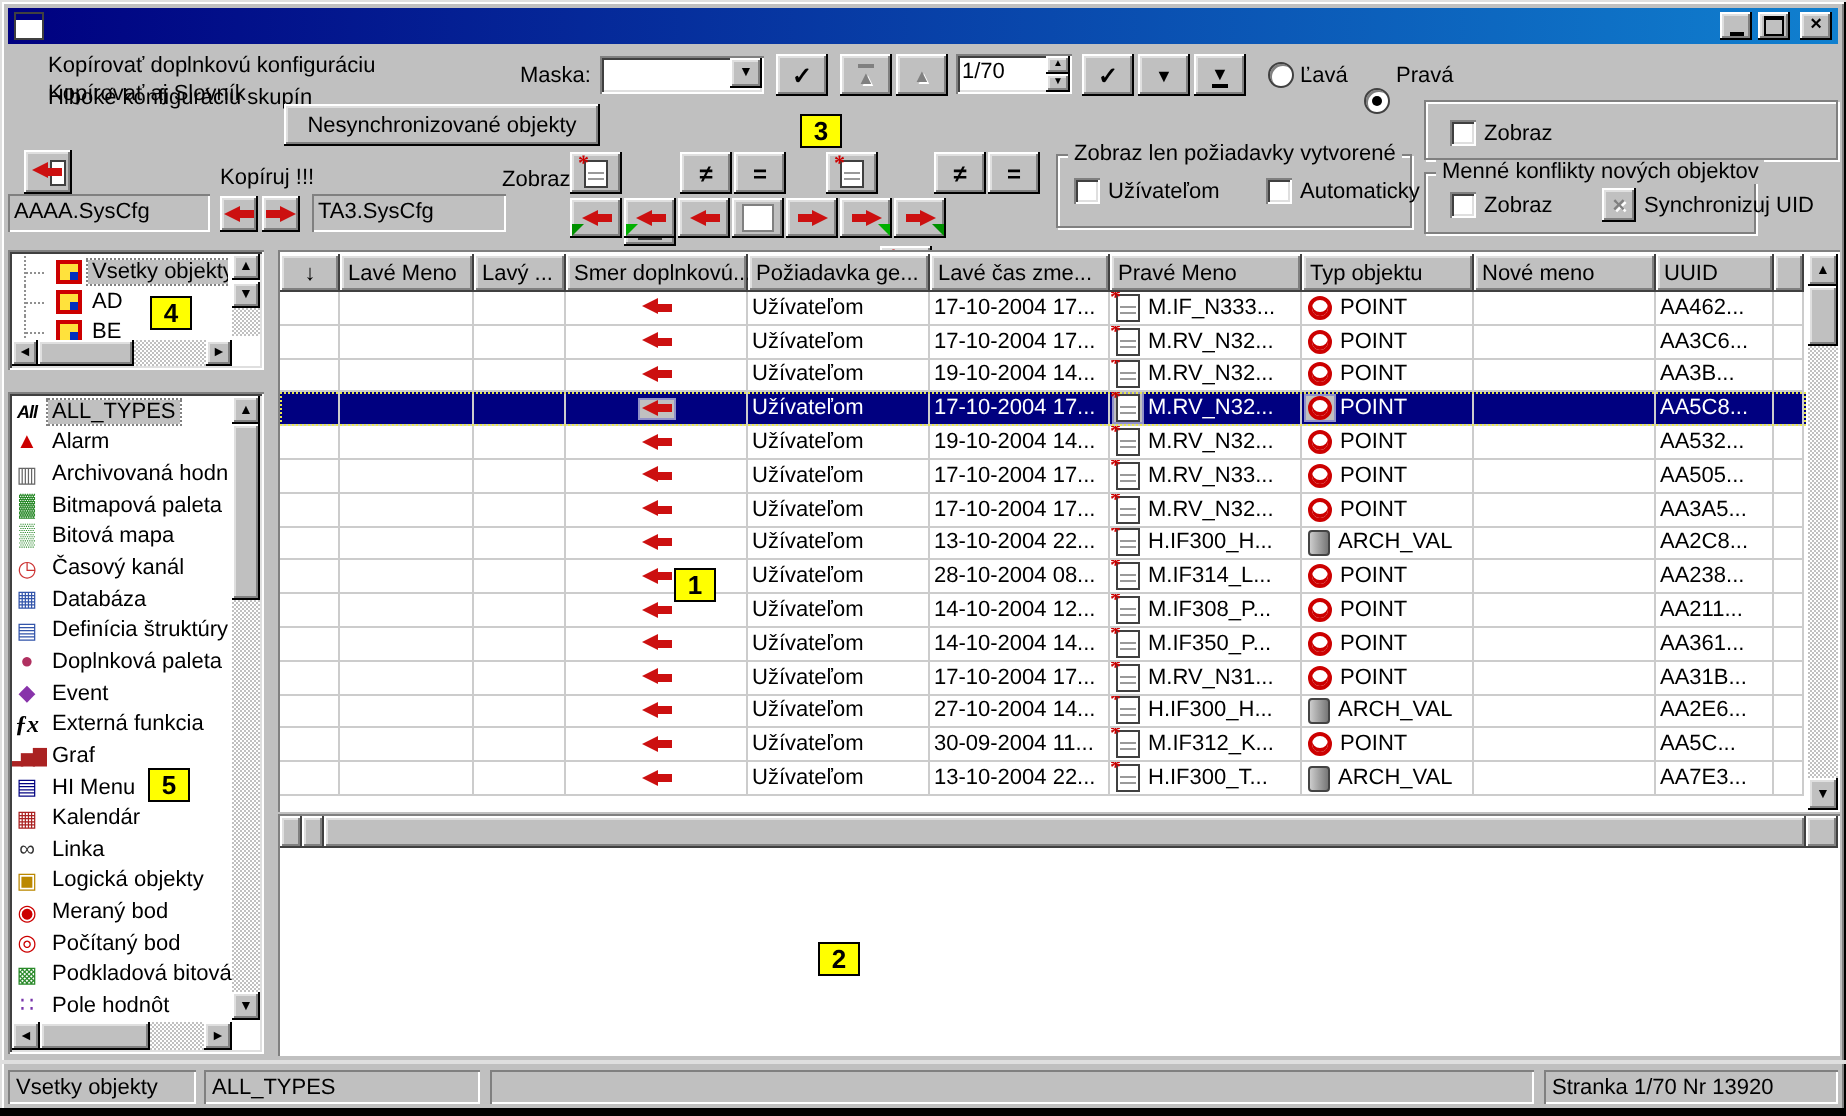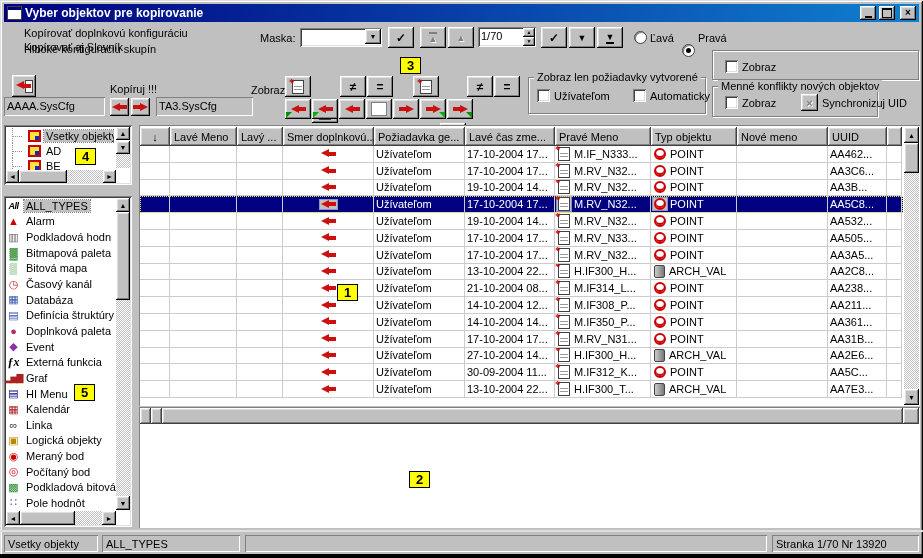--- a/index.html
+++ b/index.html
@@ -90,39 +90,41 @@
     display:flex;align-items:center;justify-content:center;font:bold 13px "Liberation Sans",sans-serif;color:#000;box-sizing:border-box}
   .statusfield{position:absolute;height:17px;display:flex;align-items:center;padding:0 4px;white-space:nowrap;overflow:hidden}
 </style>
 </head>
 <body>
 
 <div id="win" data-name="dialog-window">
 
   <div class="titlebar" data-name="title-bar">
     <span class="sysic" data-name="system-menu-icon"></span>
-    <span class="titletext" data-name="window-title">Vyber objektov pre kopirovanie</span>
     <span class="cap first" data-name="minimize-button">
         <i class="gmin" data-name="minimize-icon"></i>
       </span>
     <span class="cap" data-name="maximize-button">
         <i class="gmax" data-name="maximize-icon"></i>
       </span>
     <span class="cap" style="margin-left:2px" data-name="close-button">
         <span data-name="close-icon">×</span>
       </span>
   </div>
 
   <div class="abs" style="left:6px;top:26px" data-name="checkbox-copy-additional-config"><span class="cb" data-name="checkbox-box"></span></div>
   <span class="abs lbl" style="left:24px;top:27px" data-name="checkbox-copy-additional-config-label">Kopírovať doplnkovú konfiguráciu</span>
   <div class="abs" style="left:6px;top:42px" data-name="checkbox-deep-group-copy"><span class="cb" data-name="checkbox-box"></span></div>
   <span class="abs lbl" style="left:24px;top:43px" data-name="checkbox-deep-group-copy-label">Hlboké konfiguráciu skupín</span>
   <div class="abs" style="left:6px;top:58px" data-name="checkbox-copy-dictionary"><span class="cb" data-name="checkbox-box"></span></div>
   <span class="abs lbl" style="left:24px;top:41px" data-name="checkbox-copy-dictionary-label">Kopírovať aj Slovník</span>
 
+  <div class="abs btn" style="left:142px;top:52px;width:158px;height:21px" data-name="unsynchronized-objects-button">
+    <span>Nesynchronizované objekty</span>
+  </div>
 
   <span class="abs lbl" style="left:260px;top:32px" data-name="mask-label">Maska:</span>
   <div class="abs sunk" style="left:300px;top:28px;width:82px;height:19px" data-name="mask-combobox">
     <span class="abs" style="left:3px;top:2px" data-name="mask-value"></span>
     <div class="btn abs" style="right:1px;top:1px;width:16px;height:15px;font-size:7px" data-name="mask-dropdown-button">
         <span data-name="chevron-down-icon">▼</span>
       </div>
   </div>
   <div class="abs btn" style="left:388px;top:27px;width:26px;height:21px" data-name="apply-mask-button">
       <span class="sym" data-name="check-icon">✓</span>
@@ -301,21 +303,21 @@
           <span class="li-tx" data-name="object-type-label">ALL_TYPES</span>
         </div>
 
         <div class="litem" data-name="object-type-item">
           <span class="li-ic" data-name="alarm-icon" style="color: rgb(204, 0, 0);">▲</span>
           <span class="li-tx" data-name="object-type-label">Alarm</span>
         </div>
 
         <div class="litem" data-name="object-type-item">
           <span class="li-ic" data-name="archived-value-icon" style="color: rgb(102, 102, 102);">▥</span>
-          <span class="li-tx" data-name="object-type-label">Podkladová hodn</span>
+          <span class="li-tx" data-name="object-type-label">Archivovaná hodn</span>
         </div>
 
         <div class="litem" data-name="object-type-item">
           <span class="li-ic" data-name="bitmap-palette-icon" style="color: rgb(42, 138, 42);">▓</span>
           <span class="li-tx" data-name="object-type-label">Bitmapová paleta</span>
         </div>
 
         <div class="litem" data-name="object-type-item">
           <span class="li-ic" data-name="bit-map-icon" style="color: rgb(42, 138, 42);">▒</span>
           <span class="li-tx" data-name="object-type-label">Bitová mapa</span>
@@ -710,21 +712,21 @@
           <div class="c2"></div>
           <div class="c3 ctr">
             <span class="icbox">
               <span class="arl" data-name="copy-direction-left-icon"></span>
             </span>
           </div>
           <div class="c4">
             <span data-name="request-generated-cell">Užívateľom</span>
           </div>
           <div class="c5">
-            <span data-name="right-time-cell">21-10-2004 08...</span>
+            <span data-name="right-time-cell">28-10-2004 08...</span>
           </div>
           <div class="c6">
             <span class="icbox">
               <span class="doc" data-name="request-document-icon"></span>
             </span>
             <span data-name="right-name-cell">M.IF314_L...</span>
           </div>
           <div class="c7">
             <span class="icbox">
               <span class="tic tic-POINT" data-name="point-icon"></span>

